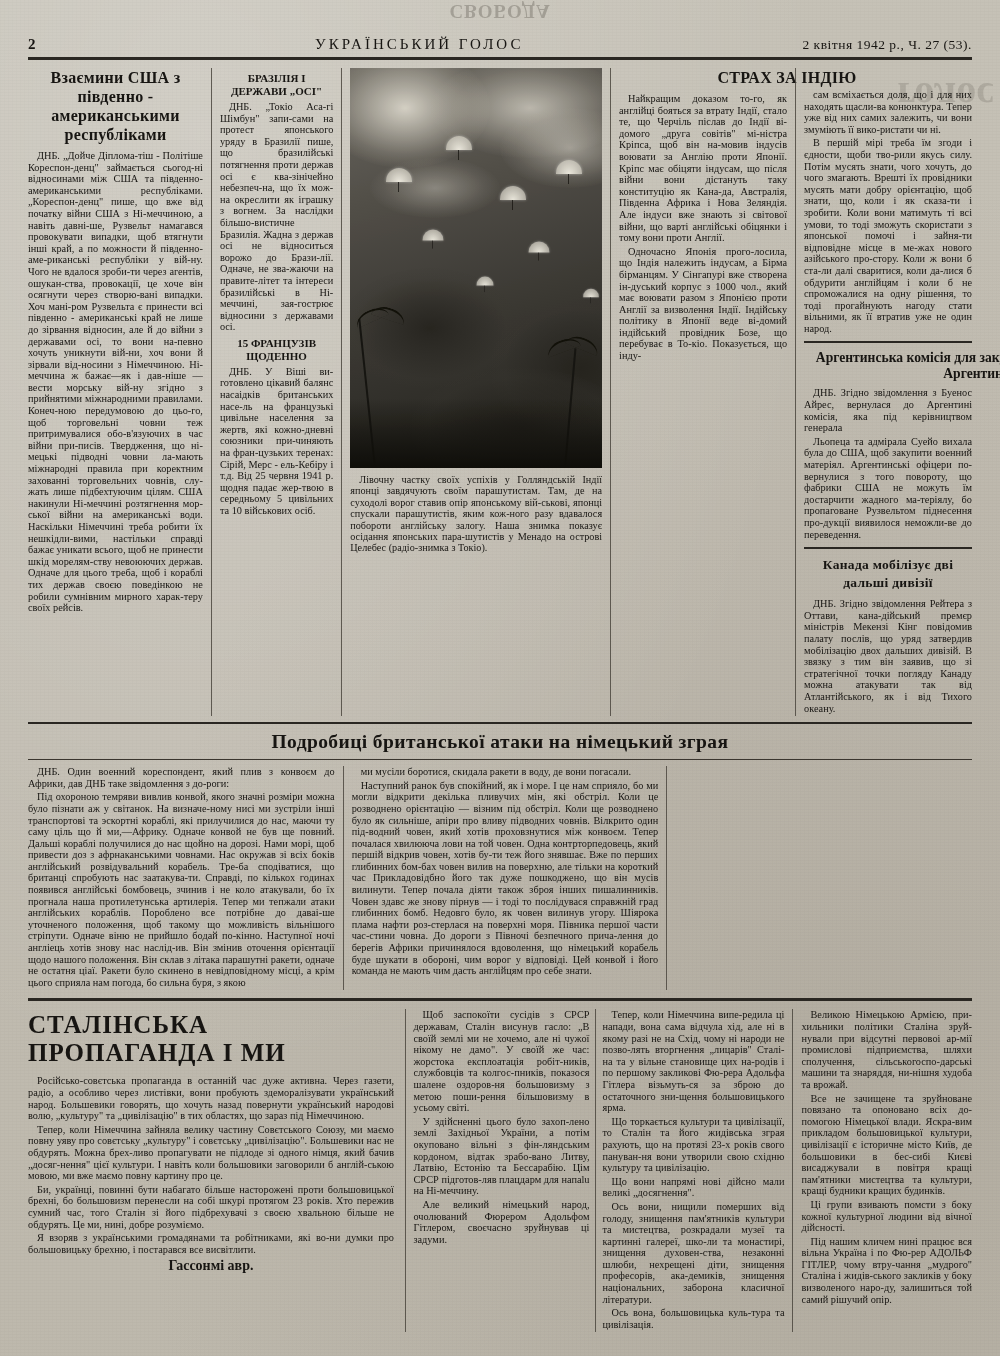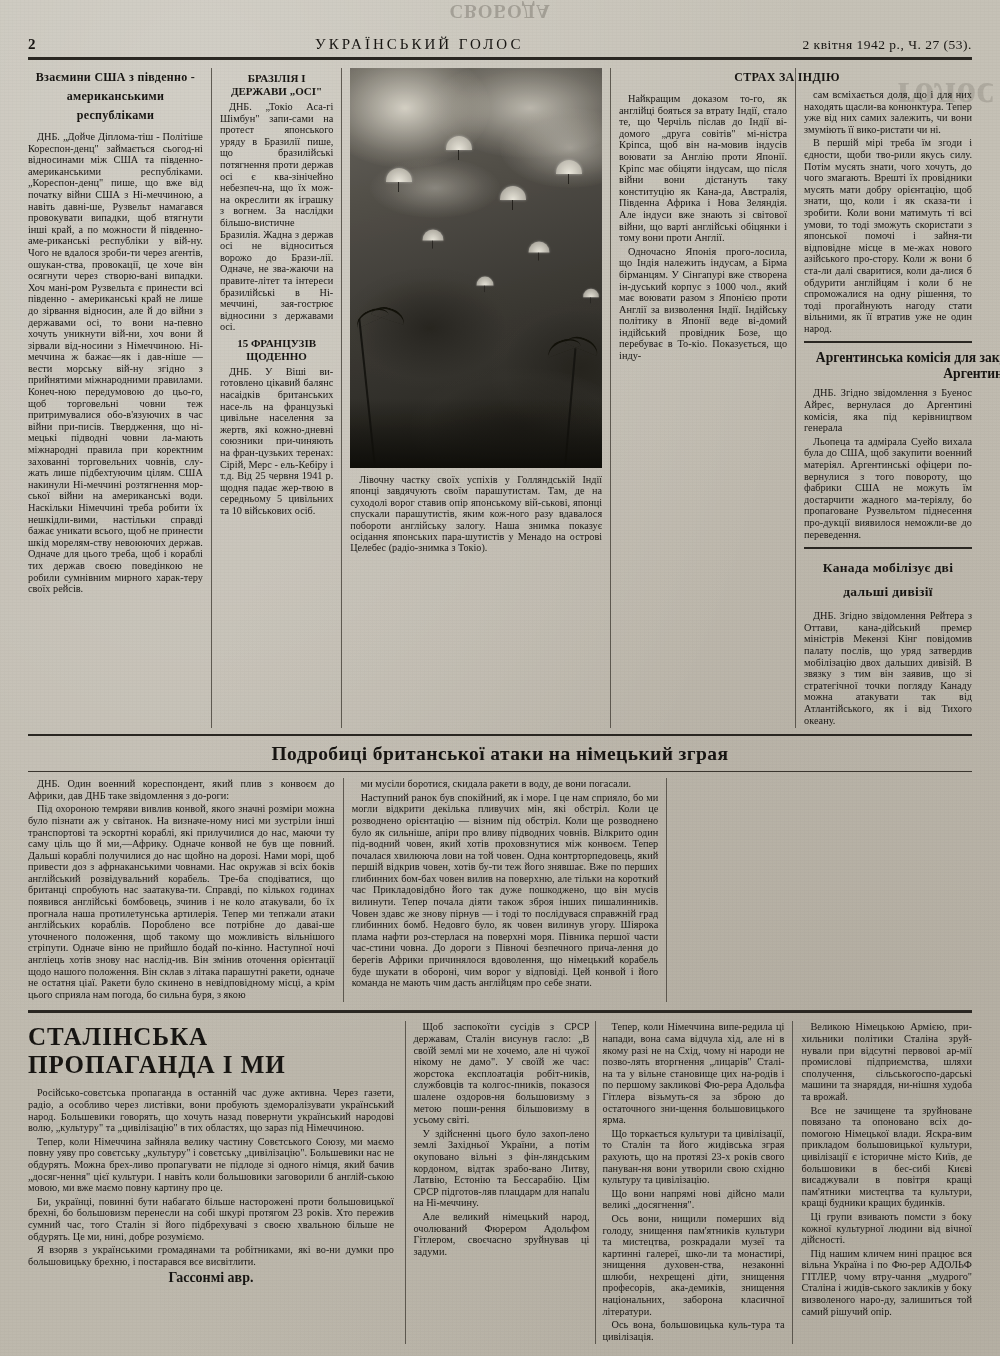--- a/index.html
+++ b/index.html
@@ -75,21 +75,21 @@
   .col p, .col .para {
     font-size: 10.3px;
     line-height: 11.6px;
     text-align: justify;
     margin: 0 0 2px 0;
     text-indent: 9px;
     hyphens: auto;
     -webkit-hyphens: auto;
   }
   h2.hd {
-    font-size: 12px;
+    font-size: 16px;
     font-weight: bold;
     text-align: center;
     line-height: 19px;
     margin: 0 0 6px 0;
     letter-spacing: .3px;
   }
   h3.shd {
     font-size: 11px; font-weight: bold; text-align:center;
     line-height: 13px; margin: 4px 0 3px 0;
   }
@@ -248,21 +248,21 @@
         <div style="height:21px;"></div>
         <p>сам всміхається доля, що і для них находять щасли-ва конюнктура. Тепер уже від них самих залежить, чи вони змуміють її вико-ристати чи ні.</p>
         <p>В першій мірі треба їм згоди і єдности, щоби тво-рили якусь силу. Потім мусять знати, чого хочуть, до чого змагають. Врешті їх провідники мусять мати добру орієнтацію, щоб знати, що, коли і як сказа-ти і зробити. Коли вони матимуть ті всі умови, то тоді зможуть скористати з японської помочі і зайня-ти відповідне місце в ме-жах нового азійського про-стору. Коли ж вони б ста-ли далі сваритися, коли да-лися б обдурити англійцям і коли б не спроможалися на одну рішення, то тоді прогайнують нагоду стати вільними, як її втратив уже не один народ.</p>
 
         <div class="rule-med"></div>
         <div class="wide-head" style="width:346px;">Аргентинська комісія для закупу зброї вернулася до Аргентини</div>
         <p>ДНБ. Згідно звідомлення з Буенос Айрес, вернулася до Аргентині комісія, яка під керівництвом генерала</p>
         <p>Льопеца та адмірала Суейо вихала була до США, щоб закупити военний матеріял. Аргентинські офіцери по-вернулися з того повороту, що фабрики США не можуть їм достарчити жадного ма-теріялу, бо пропаговане Рузвельтом піднесення про-дукції виявилося неможли-ве до переведення.</p>
 
         <div class="rule-med"></div>
-        <h2 class="hd" style="font-size:13.5px;line-height:24px;">Канада мобілізує дві дальші дивізії</h2>
+        <h2 class="hd" style="font-size:13.5px;line-height:18px;">Канада мобілізує дві дальші дивізії</h2>
         <p>ДНБ. Згідно звідомлення Рейтера з Оттави, кана-дійський премєр міністрів Мекензі Кінг повідомив палату послів, що уряд затвердив мобілізацію двох дальших дивізій. В звязку з тим він заявив, що зі стратегічної точки погляду Канаду можна атакувати так від Атлантійського, як і від Тихого океану.</p>
       </div>
     </div>
 
     <div class="rule-med" style="margin-top:6px;"></div>
     <div class="convoy-head">Подробиці британської атаки на німецький зграя</div>
     <div class="rule-thin"></div>
     <div class="convoy-body col">
       <div class="cc">
         <p>ДНБ. Один военний кореспондент, який плив з конвоєм до Африки, дав ДНБ таке звідомлення з до-роги:</p>

